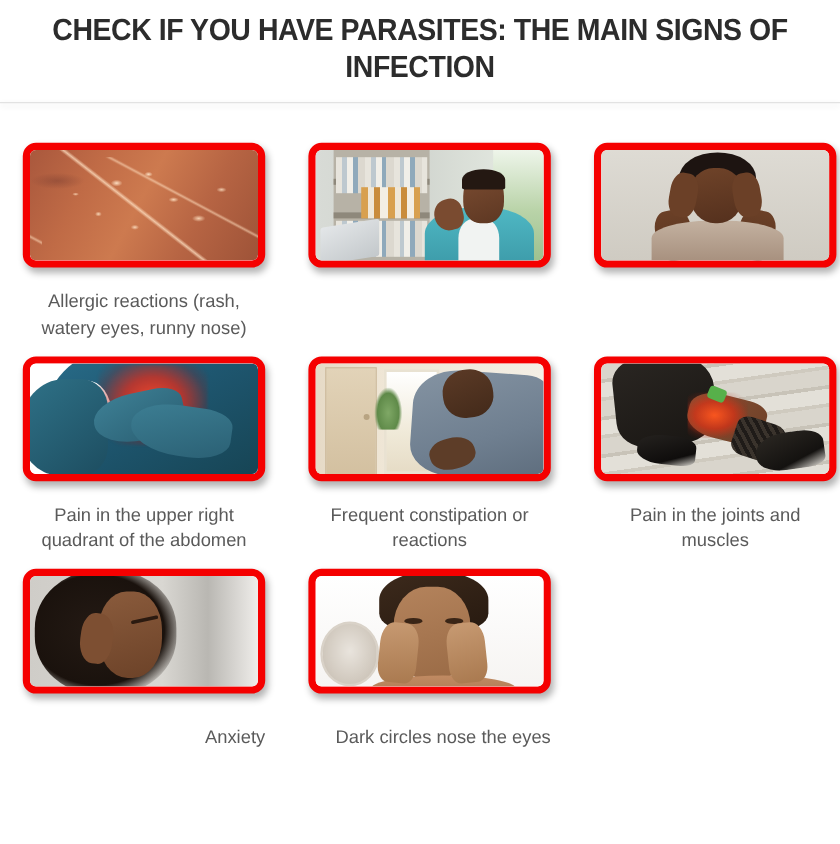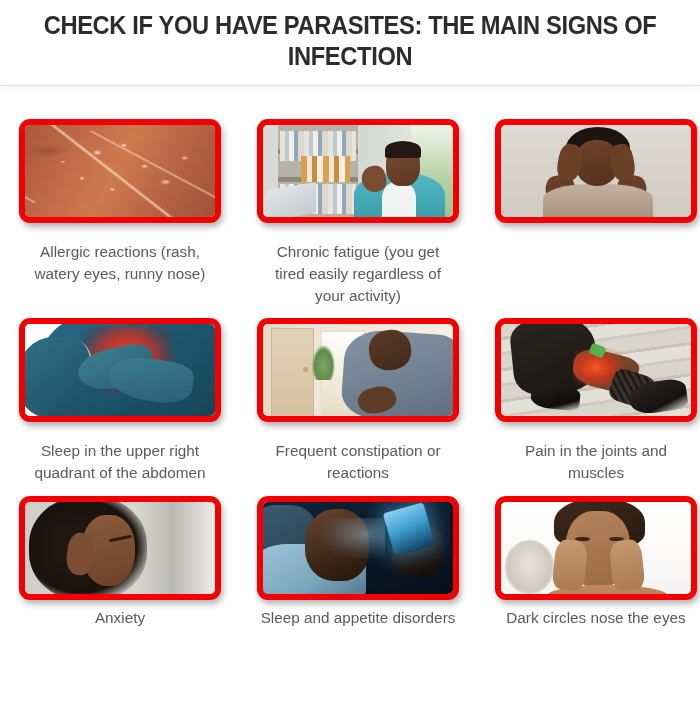--- a/index.html
+++ b/index.html
@@ -435,21 +435,21 @@
   .caption {
     margin-top: 18px;
     width: 202px;
     text-align: center;
     font-size: 15.3px;
     line-height: 1.42;
     color: #5a5a5a;
     font-family: "Liberation Sans", sans-serif;
     white-space: pre-line;
   }
-  .row3 .caption { margin-top: 7px; }
+  .row3 .caption { margin-top: 26px; text-align: right; }
 </style>
 </head>
 <body>
 
 <div class="header">
   <h1 class="header-title">CHECK IF YOU HAVE PARASITES: THE MAIN SIGNS OF
 INFECTION</h1>
   <div class="header-divider"></div>
 </div>
 
@@ -480,23 +480,20 @@
           <div class="ph-laptop"></div>
           <div class="ph-person-fatigue">
             <div class="torso"></div>
             <div class="shirt"></div>
             <div class="head"></div>
             <div class="hair"></div>
             <div class="hand"></div>
           </div>
         </div>
       </div>
-      <div class="caption">Chronic fatigue (you get
-tired easily regardless of
-your activity)</div>
     </div>
 
     <div class="cell">
       <div class="card-frame">
         <div class="photo ph-headache">
           <div class="armL"></div>
           <div class="armR"></div>
           <div class="body"></div>
           <div class="hair"></div>
           <div class="face"></div>
@@ -514,21 +511,21 @@
       <div class="card-frame">
         <div class="photo ph-abdomen">
           <div class="torso"></div>
           <div class="notch"></div>
           <div class="glow"></div>
           <div class="arm"></div>
           <div class="hand1"></div>
           <div class="hand2"></div>
         </div>
       </div>
-      <div class="caption">Sleep in the upper right
+      <div class="caption">Pain in the upper right
 quadrant of the abdomen</div>
     </div>
 
     <div class="cell">
       <div class="card-frame">
         <div class="photo ph-stomach">
           <div class="door"></div>
           <div class="knob"></div>
           <div class="window"></div>
           <div class="plant"></div>
@@ -566,33 +563,20 @@
         <div class="photo ph-anxiety">
           <div class="hair"></div>
           <div class="face"></div>
           <div class="brow"></div>
           <div class="hand"></div>
         </div>
       </div>
       <div class="caption">Anxiety</div>
     </div>
 
-    <div class="cell">
-      <div class="card-frame">
-        <div class="photo ph-sleep">
-          <div class="pillow2"></div>
-          <div class="pillow"></div>
-          <div class="head"></div>
-          <div class="glowface"></div>
-          <div class="hand"></div>
-          <div class="phone"></div>
-        </div>
-      </div>
-      <div class="caption">Sleep and appetite disorders</div>
-    </div>
 
     <div class="cell">
       <div class="card-frame">
         <div class="photo ph-darkcircles">
           <div class="mirror"></div>
           <div class="hair"></div>
           <div class="face"></div>
           <div class="eyeL"></div>
           <div class="eyeR"></div>
           <div class="shoulder"></div>

